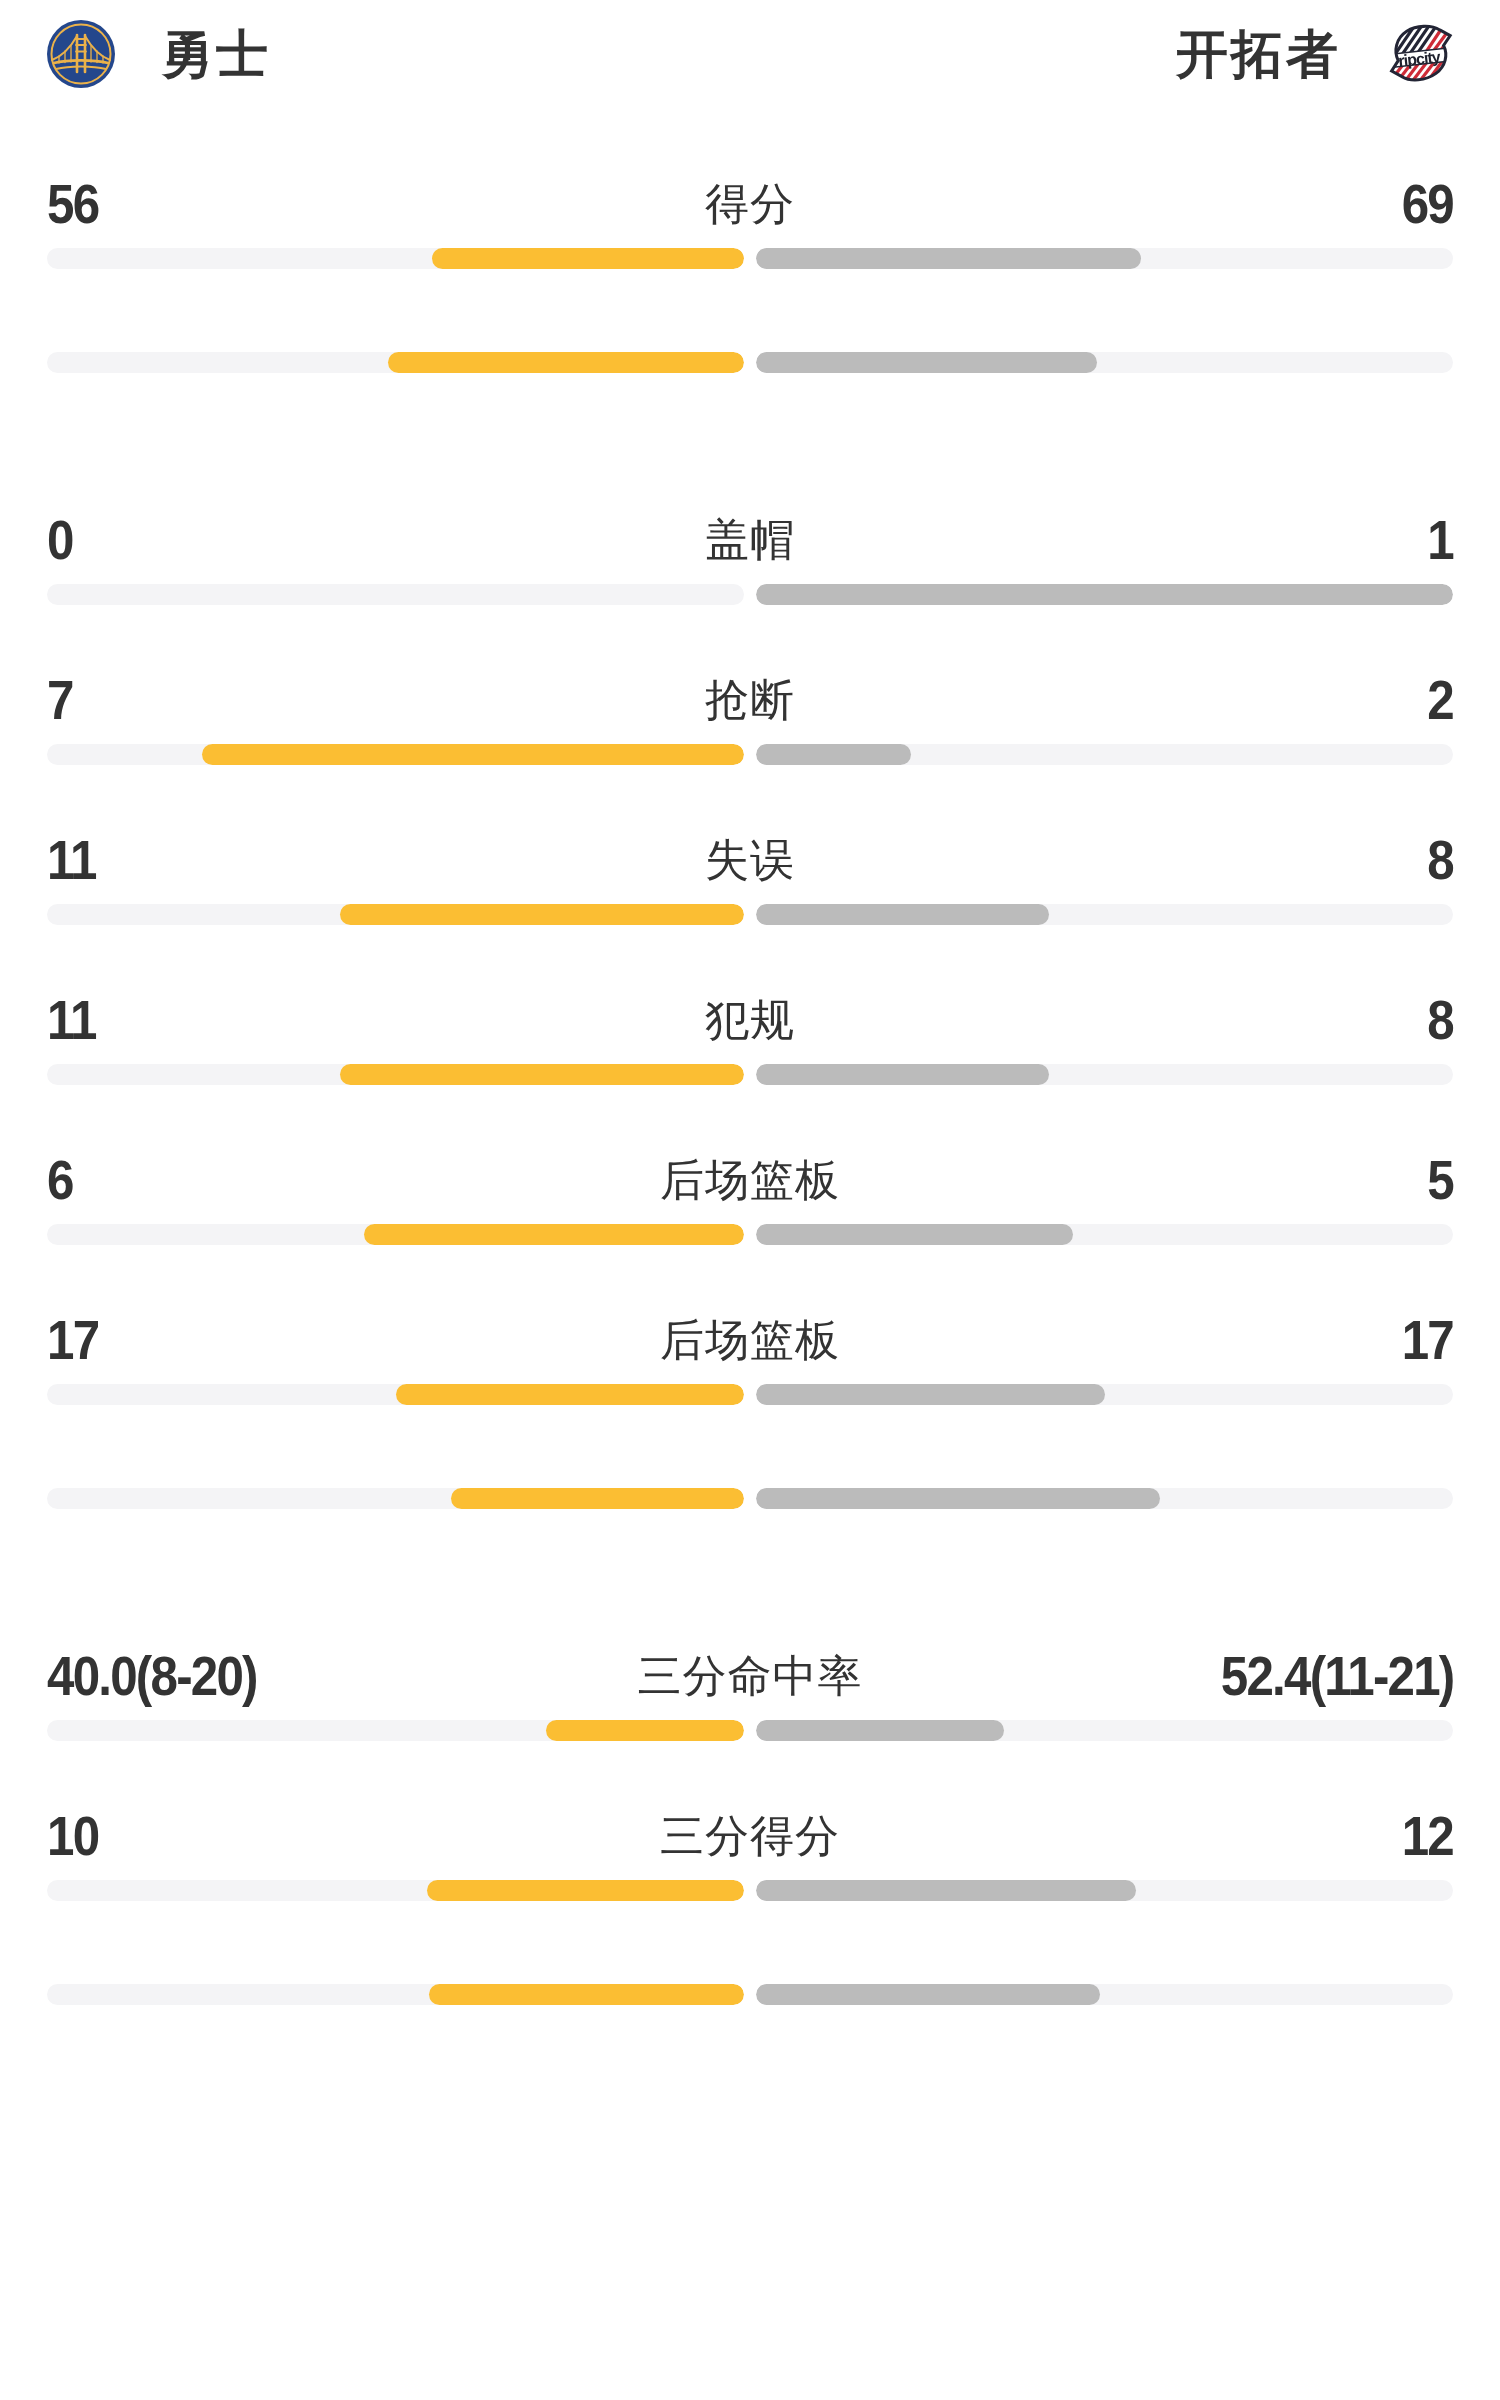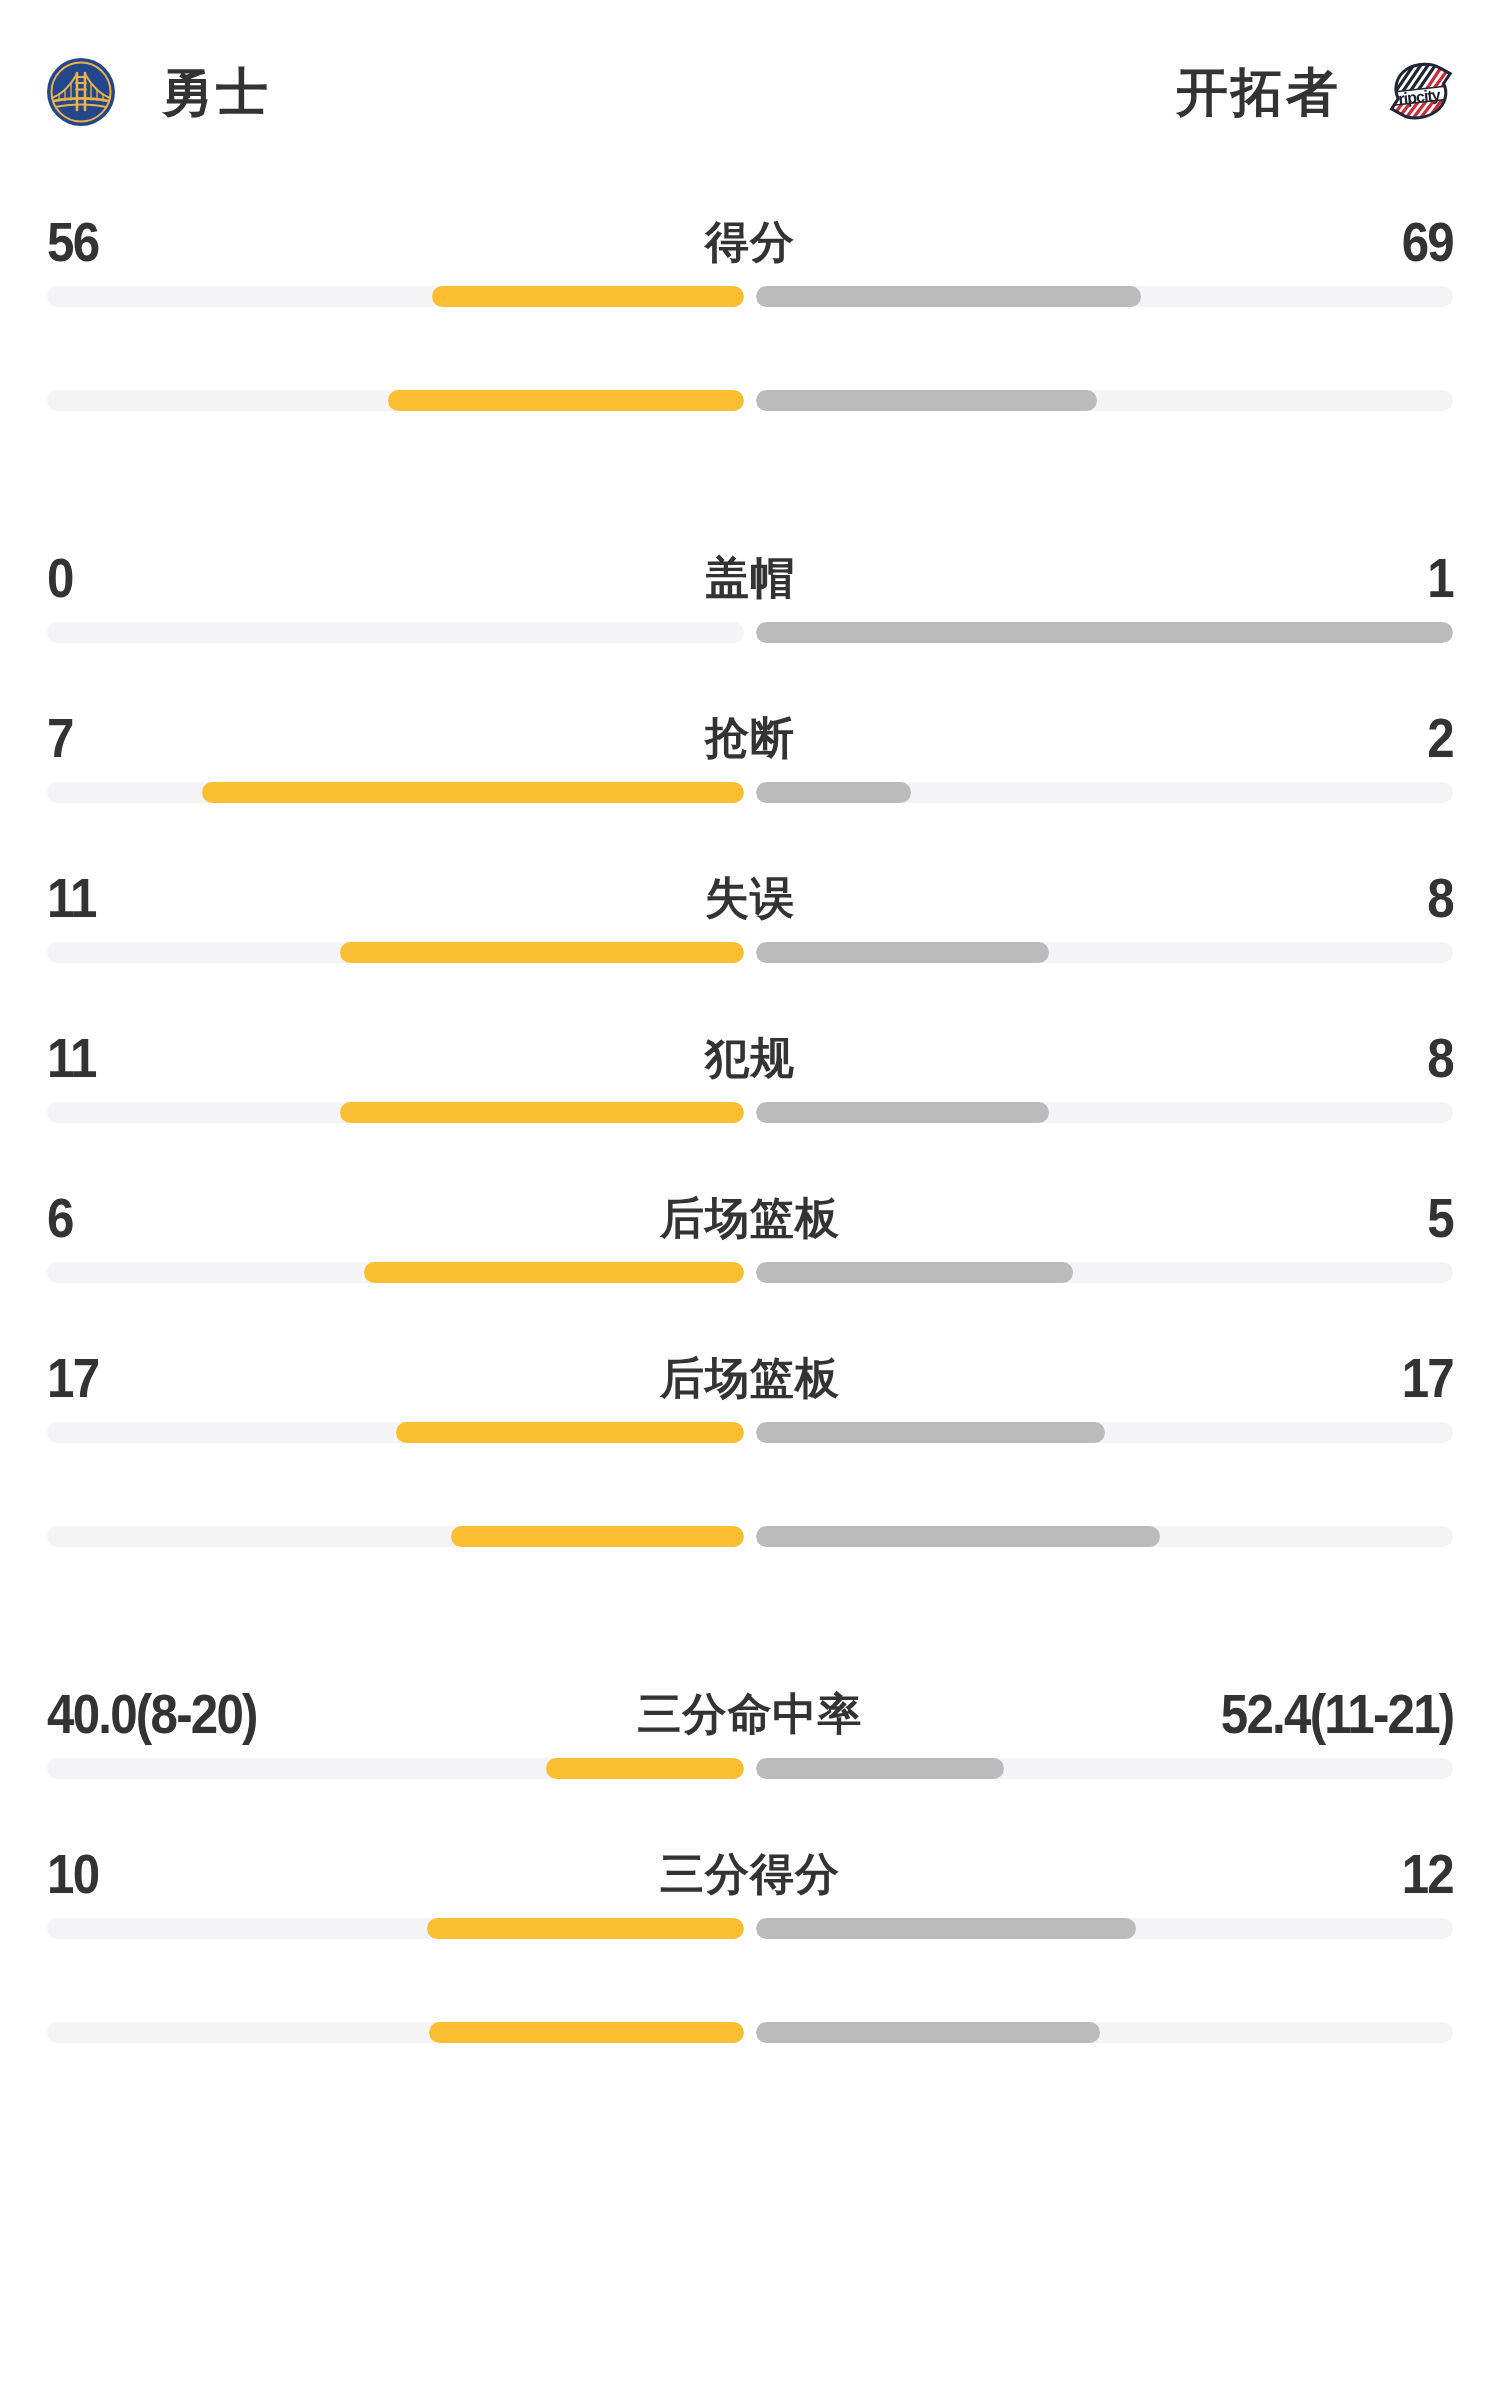--- a/index.html
+++ b/index.html
@@ -3,35 +3,35 @@
 <meta charset="utf-8">
 <style>
   html,body{margin:0;padding:0;}
   body{
     width:1500px;height:2400px;overflow:hidden;background:#ffffff;
     font-family:"Liberation Sans","DejaVu Sans",sans-serif;color:#333333;
     --bar-left:#FBBE33;--bar-right:#BBBBBB;--track:#F4F4F6;
   }
   .page{padding:0 47px;}
   
-  header{display:flex;justify-content:space-between;align-items:center;margin-top:58px;height:68px;gap:18px;}
+  header{display:flex;justify-content:space-between;align-items:center;margin-top:20px;height:68px;gap:18px;}
   .team{display:flex;align-items:center;}
   .team-left .logo{margin-right:46px;}
   .team-right .logo{margin-left:44px;}
   .team-name{font-size:52px;font-weight:700;color:#333;letter-spacing:3px;line-height:68px;}
   .logo{width:68px;height:68px;display:block;}
   .logo svg{width:68px;height:68px;display:block;}
   
   #stats{margin-top:88px;}
   .row{height:160px;}
   .row-text{display:flex;align-items:flex-end;line-height:56px;}
   .val{font-size:56px;font-weight:800;letter-spacing:-2px;flex:1 1 0;white-space:nowrap;}
   .val-left{text-align:left;transform:scaleX(.88);transform-origin:left center;}
   .val-right{text-align:right;transform:scaleX(.88);transform-origin:right center;}
-  .label{flex:0 0 auto;font-size:44px;font-weight:700;color:#333;text-align:center;letter-spacing:1px;}
+  .label{flex:0 0 auto;font-size:44px;font-weight:400;color:#333;text-align:center;letter-spacing:1px;}
   .bars{display:flex;gap:12px;margin-top:16px;}
   .track{flex:1 1 0;height:21px;border-radius:10.5px;background:var(--track);position:relative;overflow:hidden;}
   .bar{position:absolute;top:0;height:21px;border-radius:10.5px;}
   .bar-left{right:0;background:var(--bar-left);}
   .bar-right{left:0;background:var(--bar-right);}
 </style>
 </head>
 <body style="--bar-left: #FBBE33; --bar-right: #BBBBBB; --track: #F4F4F6;">
 
 <div class="page">

